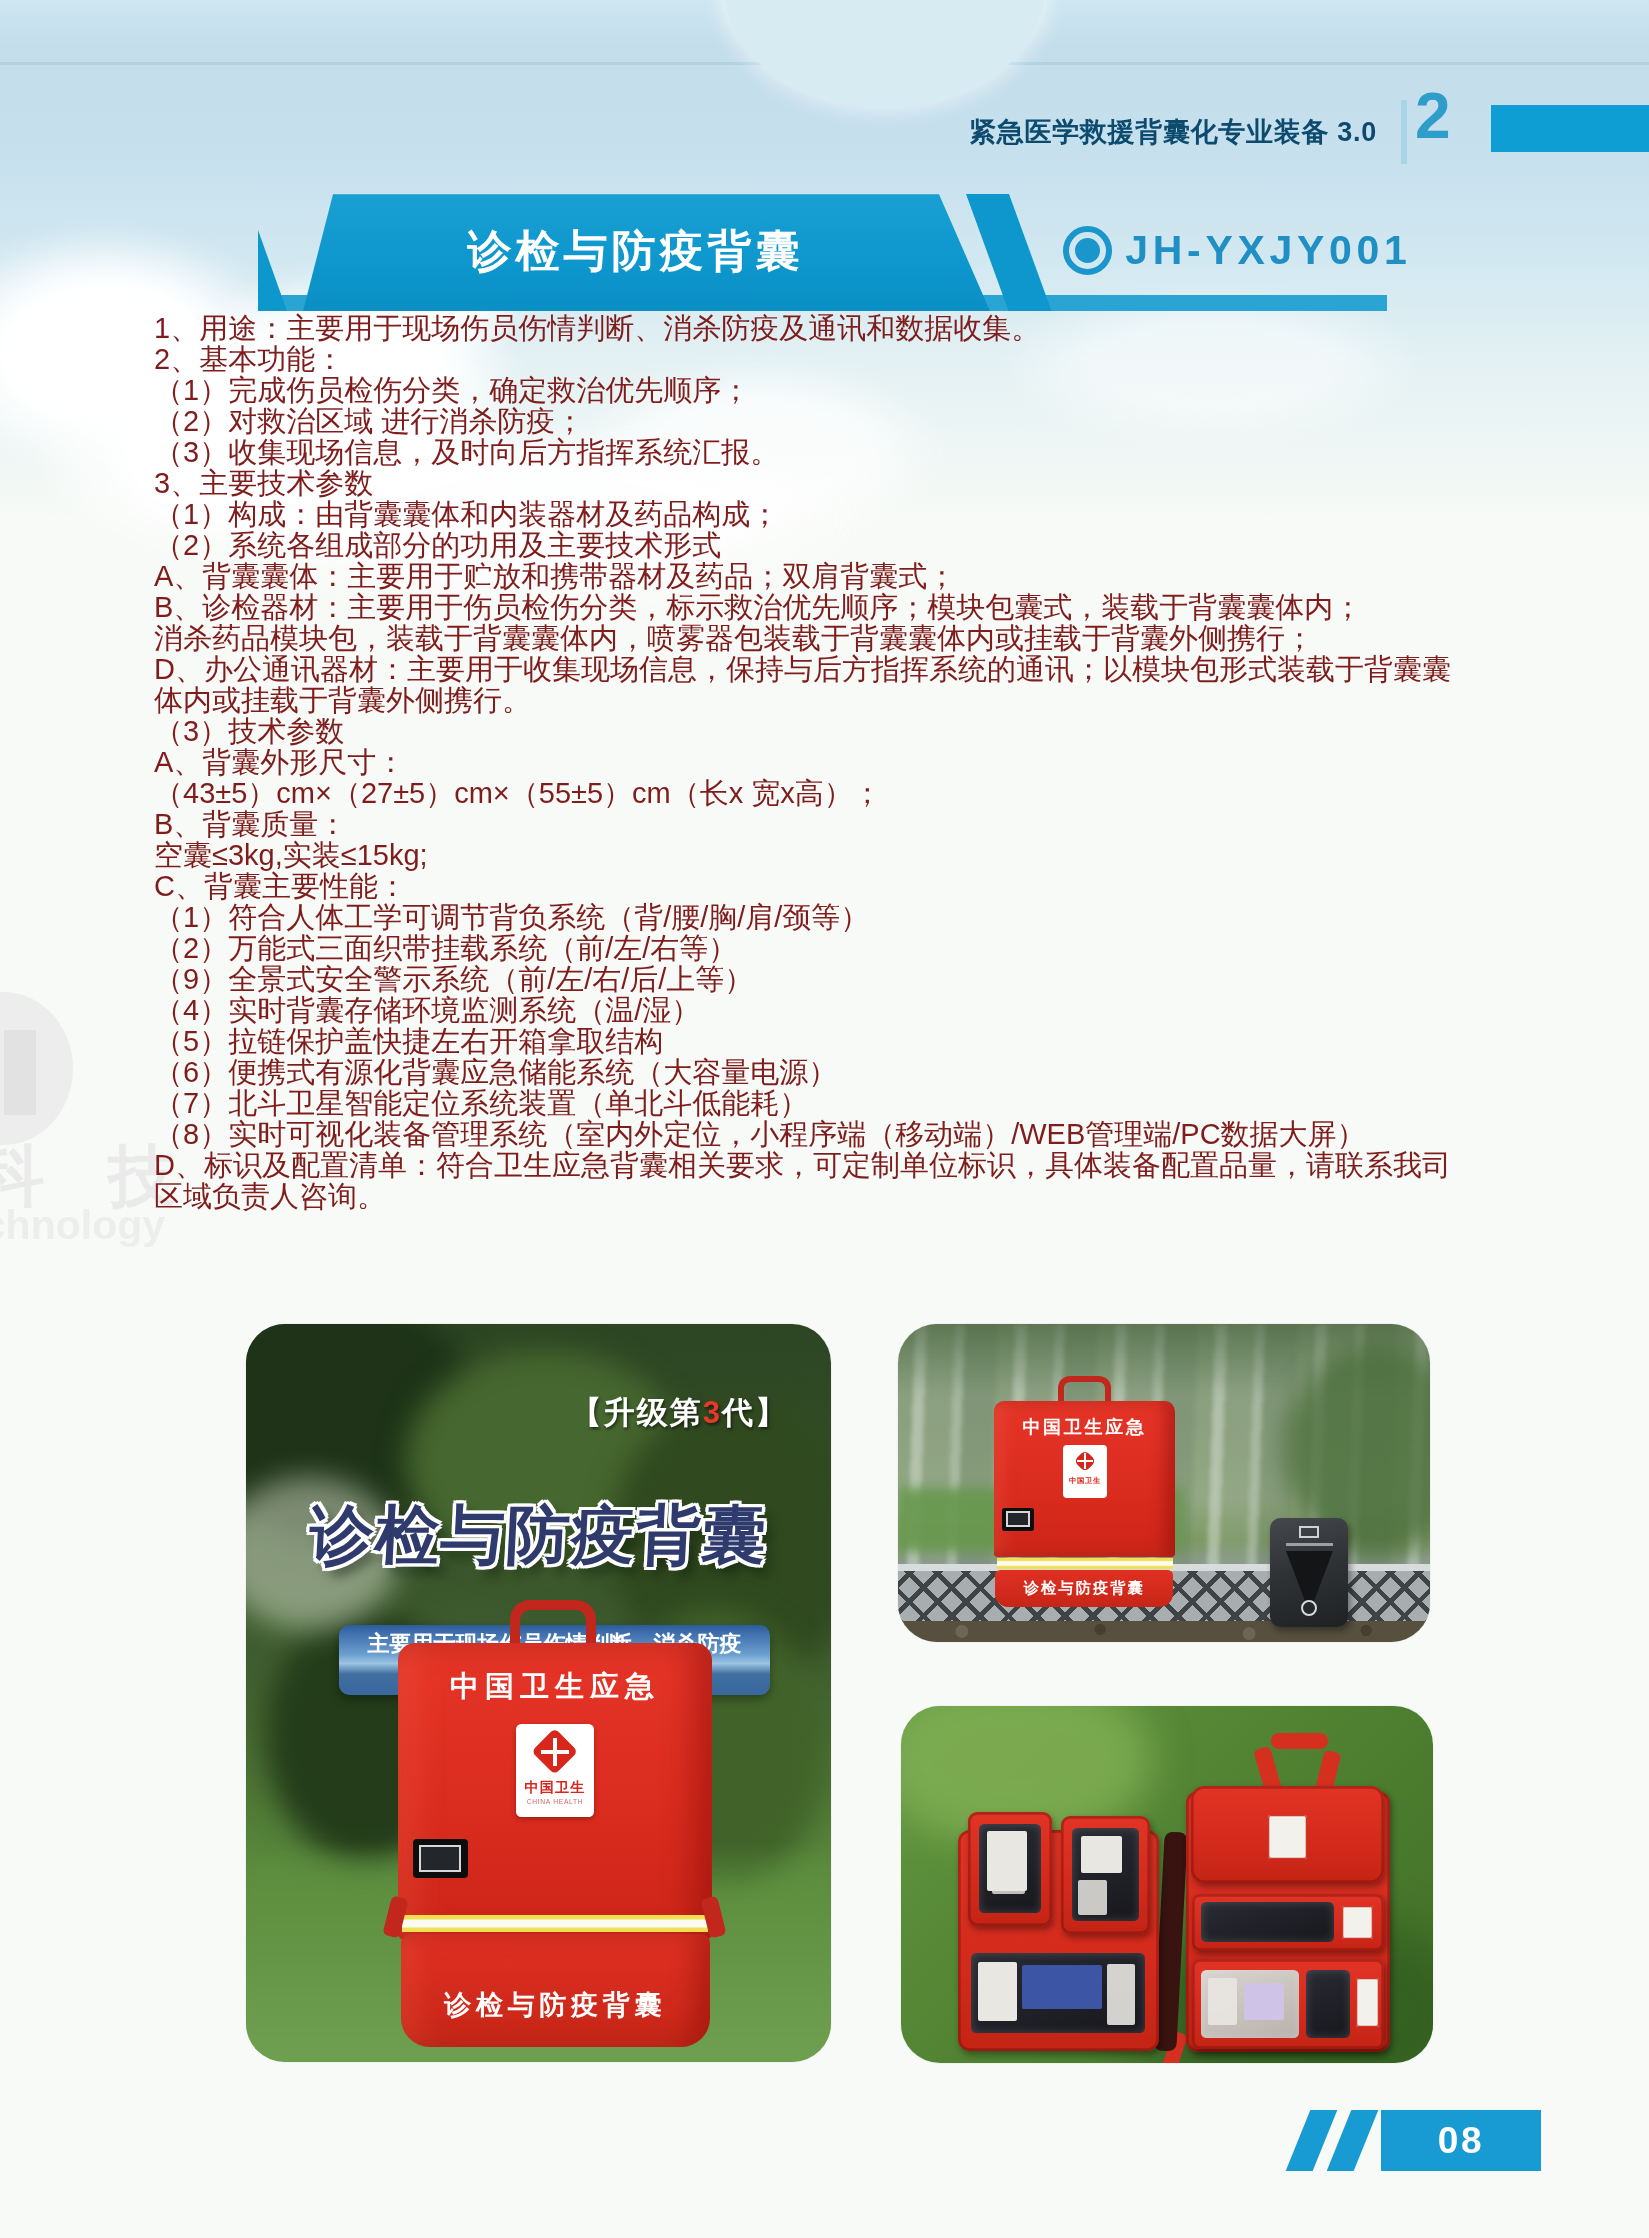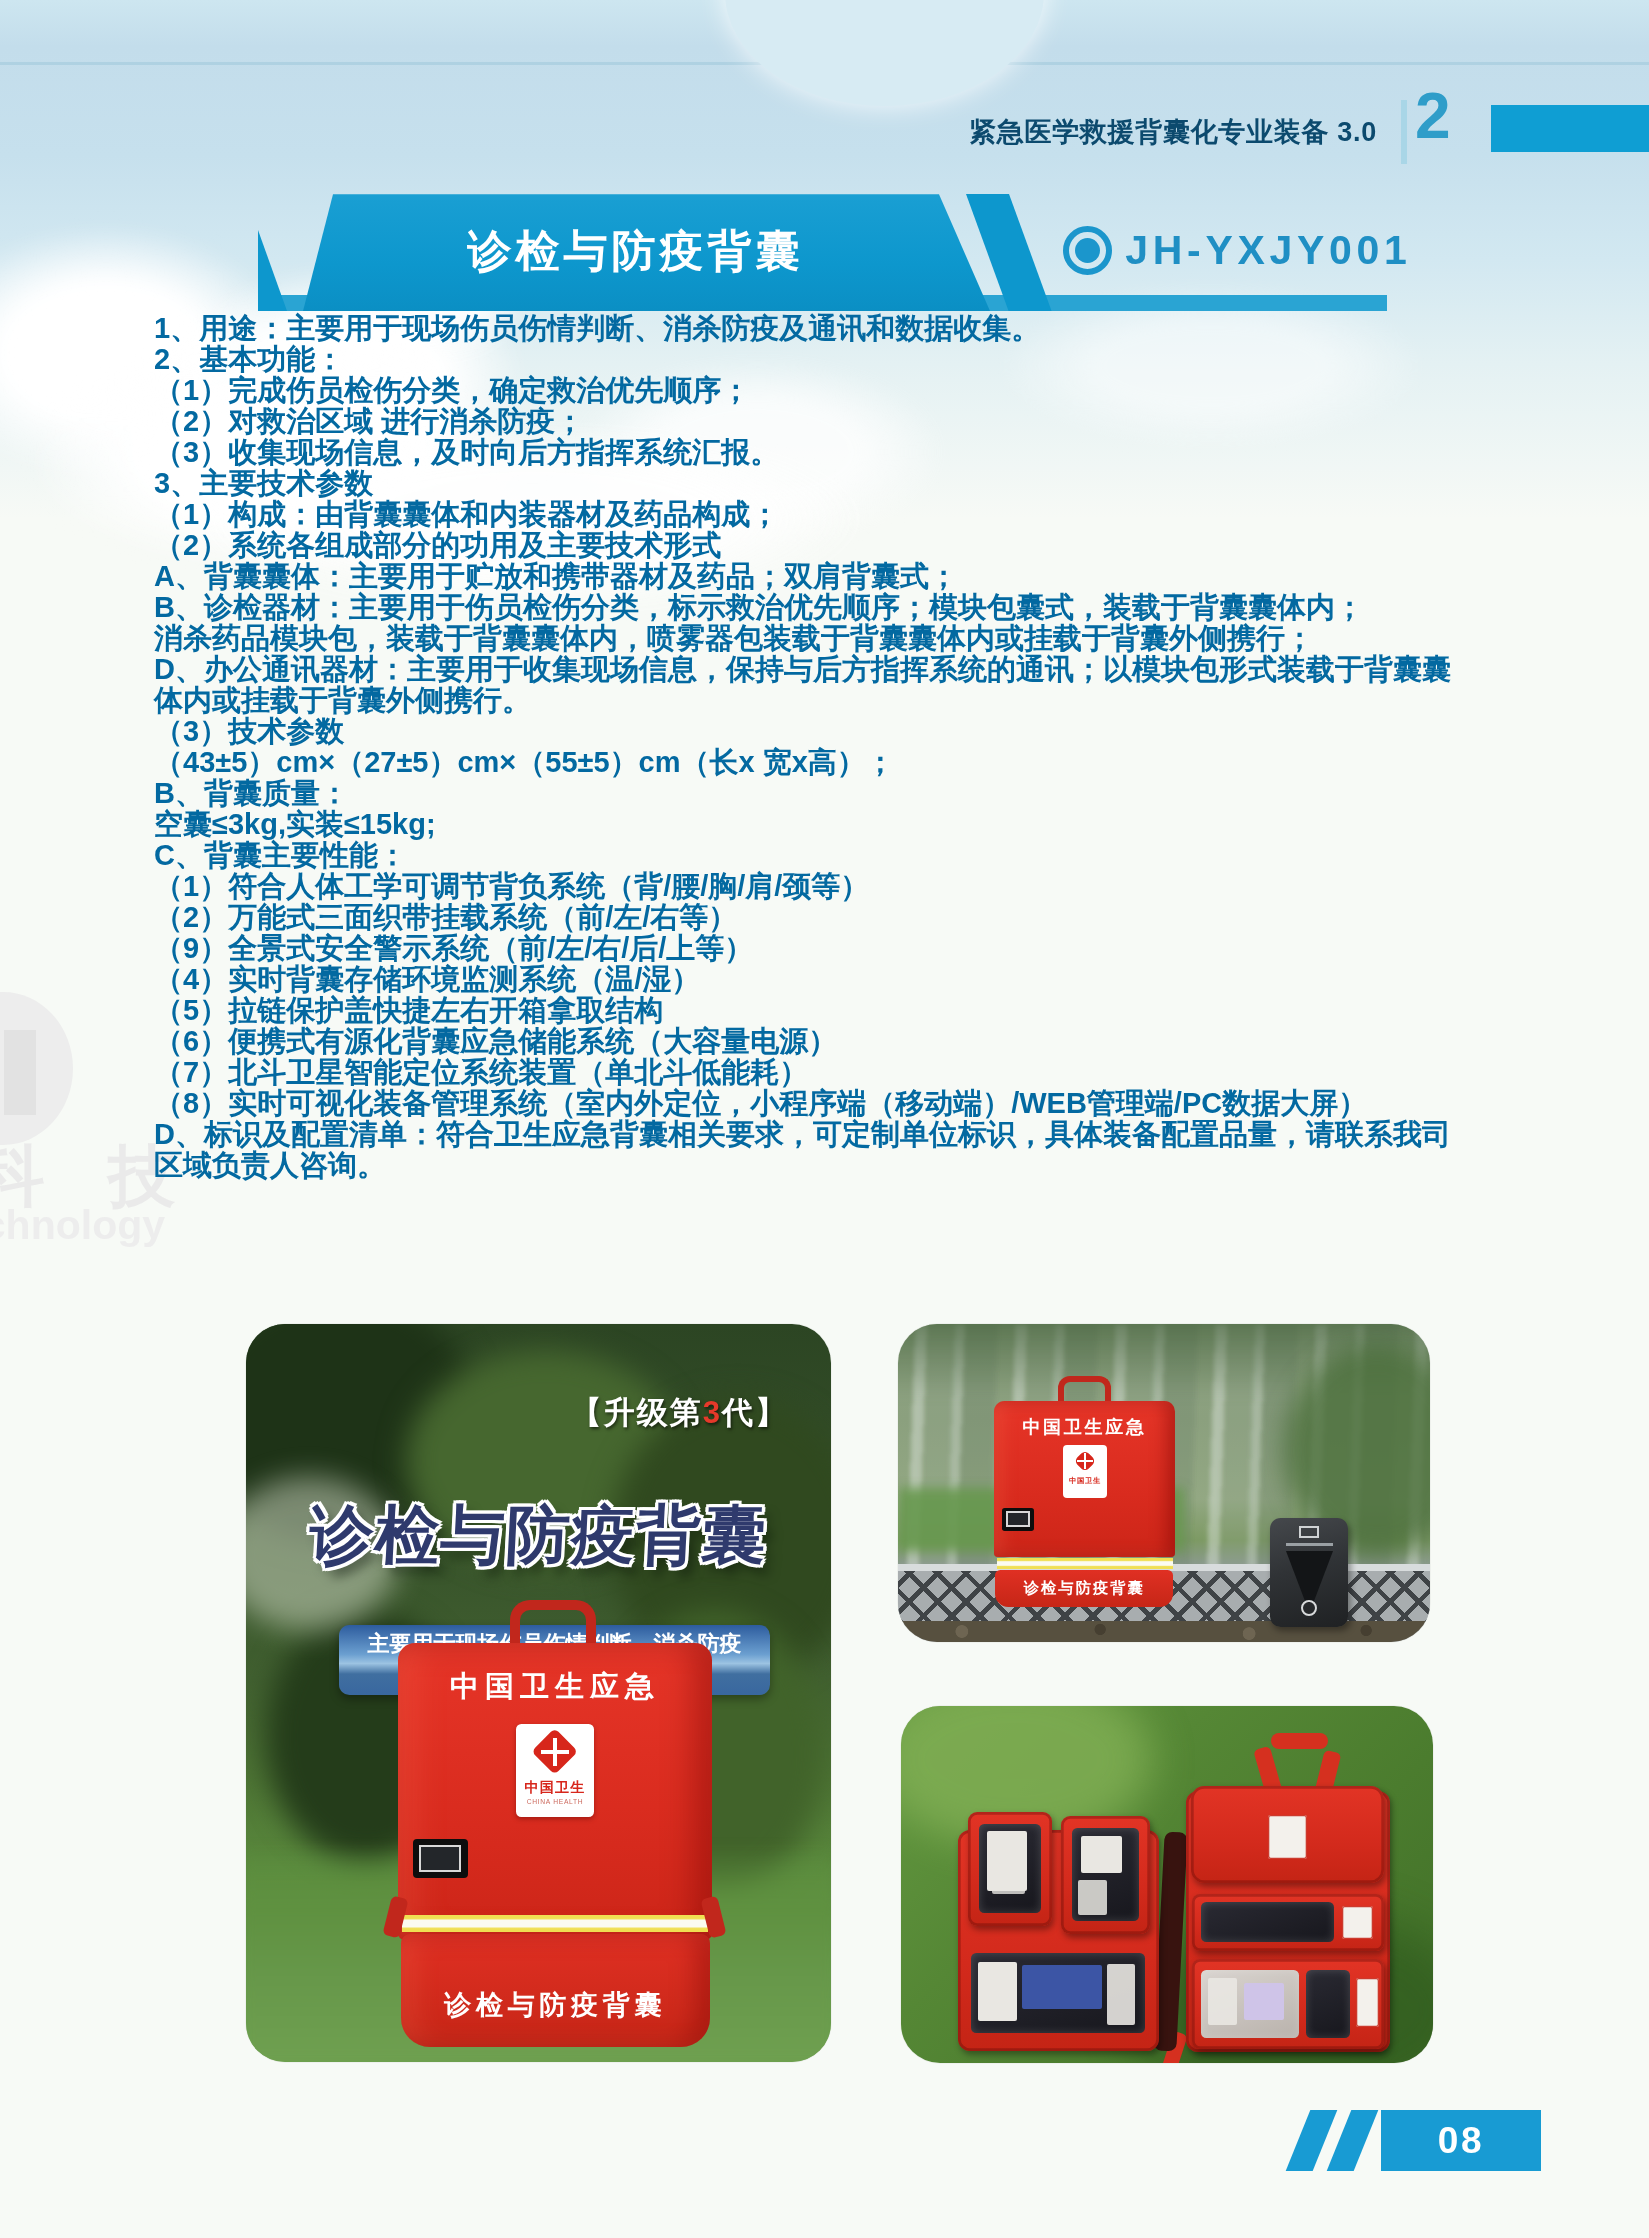--- a/index.html
+++ b/index.html
@@ -42,21 +42,21 @@
                    transform:skewX(20deg);transform-origin:top left;}
   .banner-title{position:absolute;left:333px;top:29px;width:605px;text-align:center;
                 font-size:44px;font-weight:bold;color:#ffffff;letter-spacing:4px;}
   .banner-model{position:absolute;left:1063px;top:24px;height:67px;display:flex;align-items:center;gap:13.3px;}
   .ring-icon{position:relative;width:49px;height:49px;border:6px solid #1b96cc;border-radius:50%;box-sizing:border-box;}
   .ring-core{position:absolute;left:6px;top:6px;right:6px;bottom:6px;background:#1b96cc;border-radius:50%;}
   .model-text{font-size:41px;font-weight:bold;color:#1f8fc4;letter-spacing:4.7px;}
 
   
   .specs{position:absolute;left:154px;top:313px;width:1423px;z-index:5;
-         font-size:29px;line-height:31px;font-weight:700;color:#0369a1;}
+         font-size:29px;line-height:31px;font-weight:400;color:#7f1d1d;}
   .spec-line{white-space:pre;}
 
   
   .wm{z-index:1;}
   .wm-circle{position:absolute;left:-67px;top:992px;width:140px;height:153px;border-radius:50%;background:#ededed;}
   .wm-bar{position:absolute;left:4px;top:1030px;width:32px;height:85px;background:#e2e2e2;}
   .wm-cn{position:absolute;left:-22.6px;top:1131px;font-size:67px;font-weight:bold;color:#eaeaea;letter-spacing:22.6px;}
   .wm-en{position:absolute;left:-40px;top:1202px;font-size:41px;font-weight:bold;color:#ededed;}
 
   
@@ -252,20 +252,21 @@
     <div class="spec-line">（3）收集现场信息，及时向后方指挥系统汇报。</div>
     <div class="spec-line">3、主要技术参数</div>
     <div class="spec-line">（1）构成：由背囊囊体和内装器材及药品构成；</div>
     <div class="spec-line">（2）系统各组成部分的功用及主要技术形式</div>
     <div class="spec-line">A、背囊囊体：主要用于贮放和携带器材及药品；双肩背囊式；</div>
     <div class="spec-line">B、诊检器材：主要用于伤员检伤分类，标示救治优先顺序；模块包囊式，装载于背囊囊体内；</div>
     <div class="spec-line">消杀药品模块包，装载于背囊囊体内，喷雾器包装载于背囊囊体内或挂载于背囊外侧携行；</div>
     <div class="spec-line">D、办公通讯器材：主要用于收集现场信息，保持与后方指挥系统的通讯；以模块包形式装载于背囊囊</div>
     <div class="spec-line">体内或挂载于背囊外侧携行。</div>
     <div class="spec-line">（3）技术参数</div>
+    <div class="spec-line">A、背囊外形尺寸：</div>
     <div class="spec-line">（43±5）cm×（27±5）cm×（55±5）cm（长x 宽x高）；</div>
     <div class="spec-line">B、背囊质量：</div>
     <div class="spec-line">空囊≤3kg,实装≤15kg;</div>
     <div class="spec-line">C、背囊主要性能：</div>
     <div class="spec-line">（1）符合人体工学可调节背负系统（背/腰/胸/肩/颈等）</div>
     <div class="spec-line">（2）万能式三面织带挂载系统（前/左/右等）</div>
     <div class="spec-line">（9）全景式安全警示系统（前/左/右/后/上等）</div>
     <div class="spec-line">（4）实时背囊存储环境监测系统（温/湿）</div>
     <div class="spec-line">（5）拉链保护盖快捷左右开箱拿取结构</div>
     <div class="spec-line">（6）便携式有源化背囊应急储能系统（大容量电源）</div>

